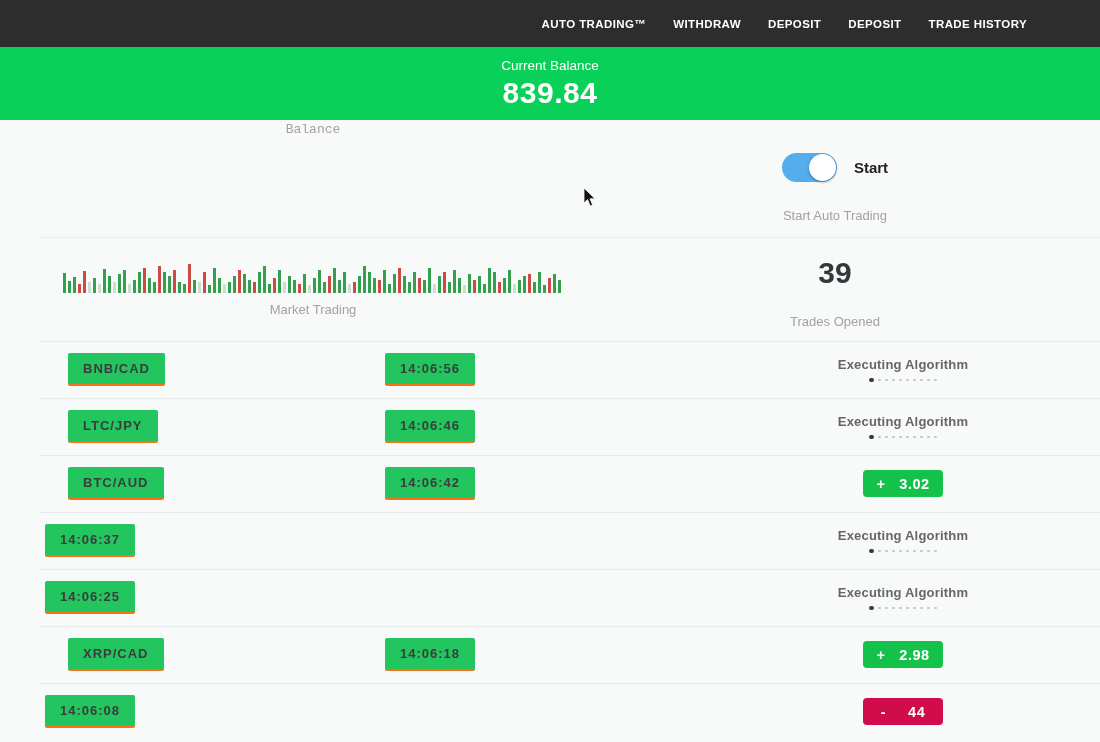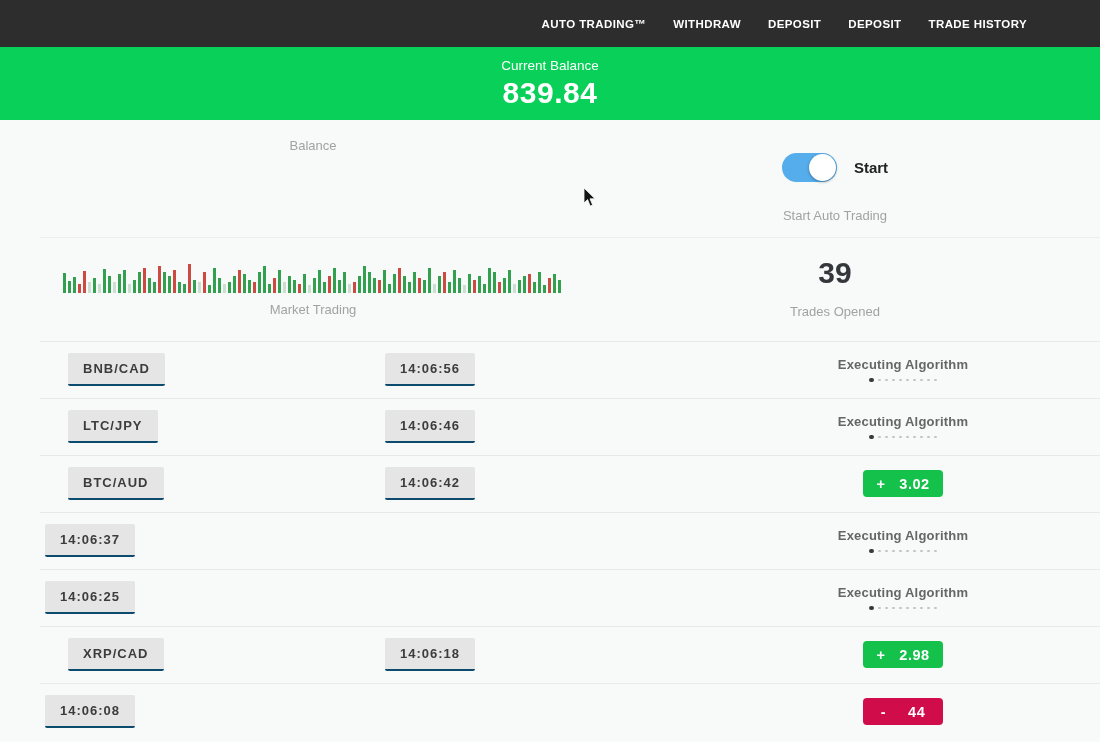--- a/index.html
+++ b/index.html
@@ -30,21 +30,21 @@
   .banner-value { font-size:30px; font-weight:bold; letter-spacing:.5px; }
 
   
   .stats { display:flex; }
   .col-left  { width:626px; display:flex; flex-direction:column; align-items:center; }
   .col-right { width:474px; display:flex; flex-direction:column; align-items:center; transform:translateX(-28px); }
 
   .stats1 { height:117px; }
   .balance-value { padding-top:28px; font-size:44px; font-weight:bold; color:#34383c; letter-spacing:.5px; }
   .muted-label { font-size:13px; color:#a2a2a2; }
-  .balance-label { margin-top:18px; }
+  .balance-label { margin-top:2px;font-family:Liberation Mono, monospace; }
 
   .toggle-row { padding-top:33px; display:flex; align-items:center; }
   .toggle {
     width:55px; height:29px; border-radius:15px; background:#55adeb;
     position:relative; cursor:pointer; flex:none;
   }
   .toggle-knob {
     position:absolute; top:1px; right:1px; width:27px; height:27px;
     border-radius:50%; background:#ffffff;
     box-shadow:0 1px 3px rgba(0,0,0,.35);
@@ -56,36 +56,36 @@
 
   
   .stats2 { height:103px; }
   .chart {
     margin-top:25px; height:30px; width:500px;
     display:flex; align-items:flex-end;
   }
   .bar { width:3px; margin-right:2px; flex:none; }
   .chart-label { margin-top:9px; }
   .trades-count { padding-top:18px; font-size:30px; font-weight:bold; color:#34383c; }
-  .trades-label { margin-top:14px; }
+  .trades-label { margin-top:24px; }
 
   
   .trade-row { height:57px; display:flex; align-items:center; position:relative; }
   .trade-row::before {
     content:""; position:absolute; top:0; left:40px; right:0; height:1px; background:#e7eaeb;
   }
   .pair-cell { width:340px; padding-left:68px; }
   .time-cell { width:180px; display:flex; justify-content:center; }
   .status-cell {
     margin-left:auto; width:250px; margin-right:72px;
     display:flex; flex-direction:column; align-items:center; justify-content:center;
   }
   .tag {
-    display:inline-block; background:#e5e5e5;
-    border-bottom:2px solid #0c4a6e; border-radius:2px;
+    display:inline-block; background:#22c55e;
+    border-bottom:2px solid #f97316; border-radius:2px;
     padding:8px 15px; font-size:13px; font-weight:bold;
     color:#3c3c3c; letter-spacing:1px; white-space:nowrap;
   }
   .exec-label { font-size:13px; font-weight:bold; color:#666; letter-spacing:.2px; }
   .dots { display:flex; align-items:center; gap:4.5px; margin-top:6px; }
   .dot { width:2.5px; height:2.5px; border-radius:50%; background:#c4c4c4; flex:none; }
   .dot.active { width:4.5px; height:4.5px; background:#3a3a3a; }
   .result-badge {
     min-width:80px; height:27px; border-radius:4px; padding:0 12px;
     color:#fff; font-weight:bold; font-size:14.5px; letter-spacing:.5px;

